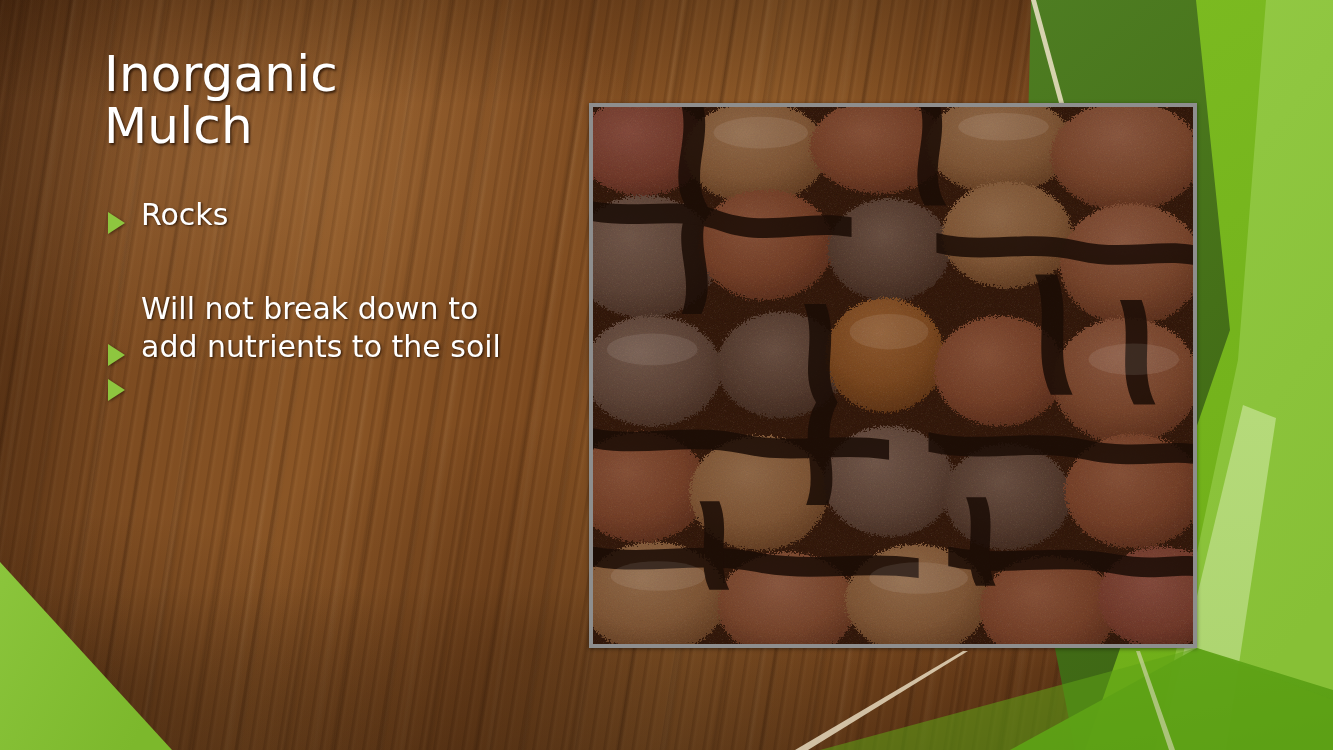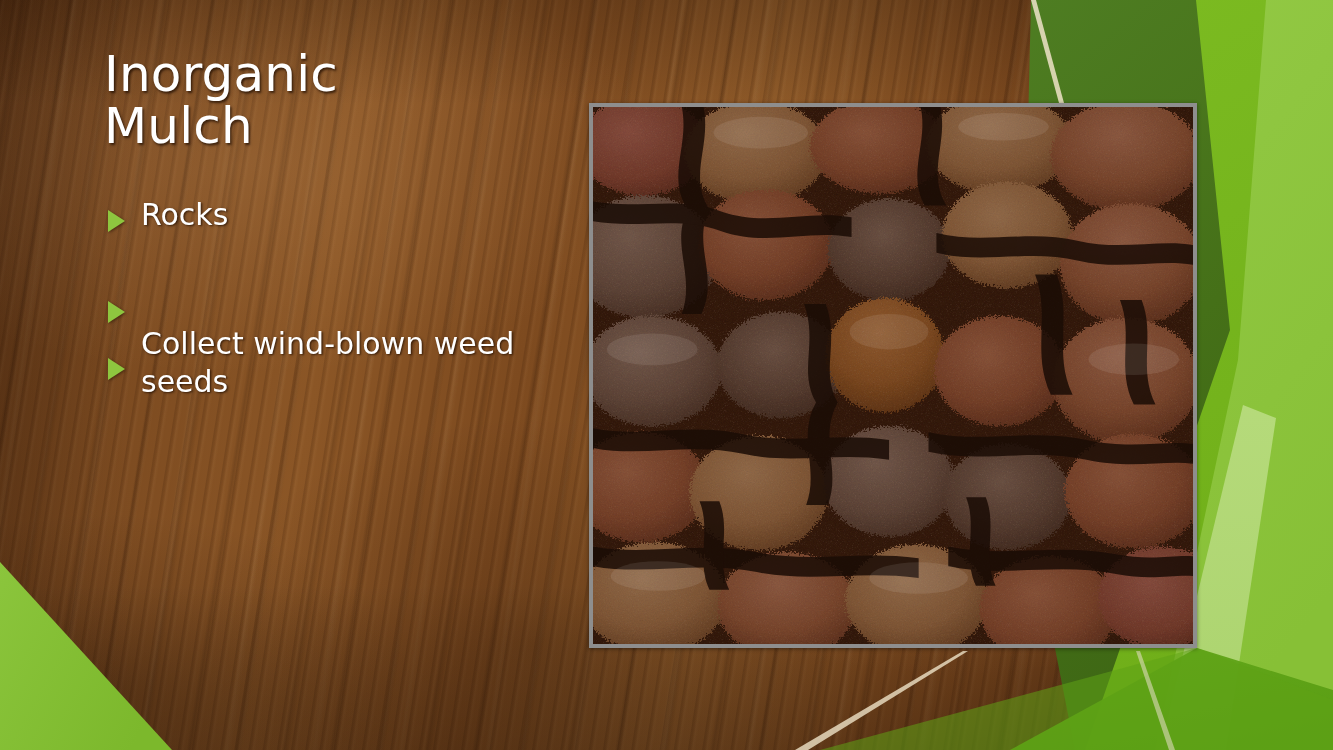--- a/index.html
+++ b/index.html
@@ -106,21 +106,21 @@
 
   
   #bullets {
     position: absolute;
     left: 108px;
     top: 196px;
     width: 420px;
   }
   .bullet {
     display: flex;
-    align-items: center;
+    align-items: flex-end;
     margin-bottom: 2px;
   }
   .bullet .tri {
     flex: 0 0 auto;
     width: 0;
     height: 0;
     border-style: solid;
     border-width: 11px 0 11px 17px;
     border-color: transparent transparent transparent #8ec63f;
     margin-top: 11px;
@@ -227,24 +227,24 @@
     <div class="bullet">
       <span class="tri"></span>
       <span class="btext">Rocks</span>
     </div>
     <div class="bullet spacer">
       <span class="tri"></span>
       <span class="btext"></span>
     </div>
     <div class="bullet">
       <span class="tri"></span>
+      <span class="btext">Will not break down to add nutrients to the soil</span>
     </div>
     <div class="bullet">
       <span class="tri"></span>
-      <span class="btext">Collect wind-blown weed seeds</span>
     </div>
   </div>
 
   <div id="picture-frame">
     <div id="picture-inner">
       <svg viewBox="0 0 608 545" preserveAspectRatio="none" xmlns="http://www.w3.org/2000/svg">
         <defs>
           <filter id="rough" x="-10%" y="-10%" width="120%" height="120%">
             <feTurbulence type="fractalNoise" baseFrequency="0.55" numOctaves="4" seed="7" result="n"></feTurbulence>
             <feDisplacementMap in="SourceGraphic" in2="n" scale="11" xChannelSelector="R" yChannelSelector="G"></feDisplacementMap>

